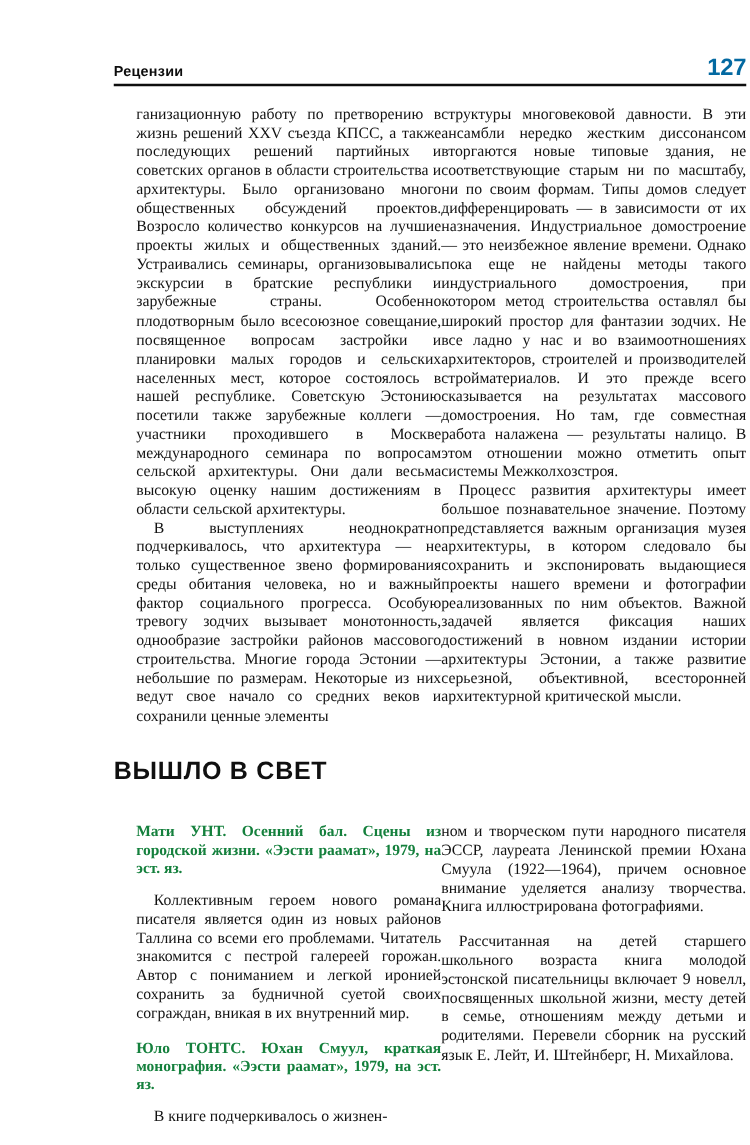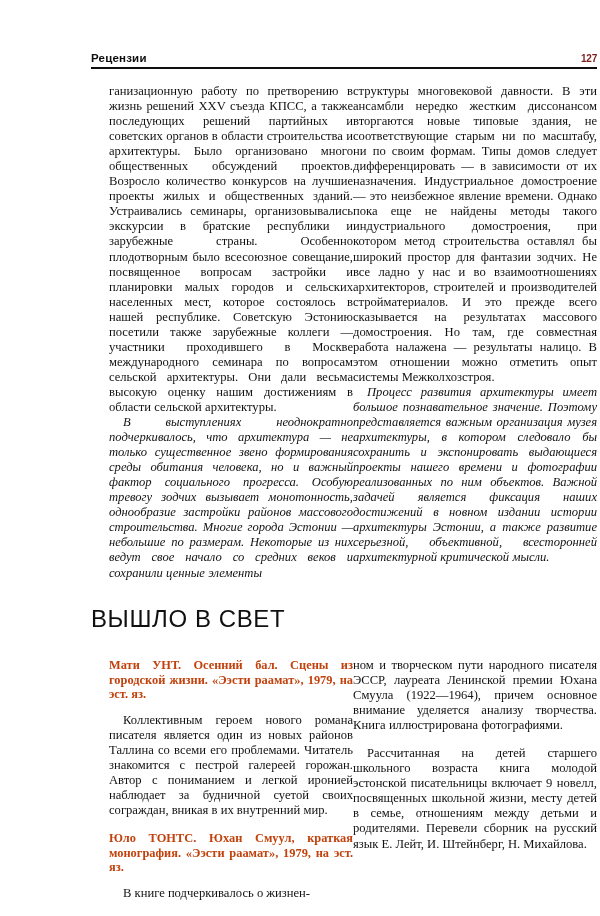--- a/index.html
+++ b/index.html
@@ -45,24 +45,24 @@
   .rh-title {
     font-family: "Liberation Sans", "DejaVu Sans", sans-serif;
     font-size: 11.5px;
     font-weight: bold;
     letter-spacing: 0.2px;
     line-height: 1;
     color: #0d0d0d;
   }
   .rh-page {
     font-family: "Liberation Sans", "DejaVu Sans", sans-serif;
-    font-size: 10px;
+    font-size: 19px;
     font-weight: bold;
     line-height: 1;
-    color: #7f1d1d;
+    color: #0369a1;
     letter-spacing: -0.2px;
   }
   .rh-rule {
     margin-top: 3px;
     width: 506px;
     height: 2px;
     background: #0e0e0e;
   }
 
   
@@ -85,51 +85,50 @@
     font-size: 12.6px;
     line-height: 15.05px;
     text-align: justify;
     text-justify: inter-word;
     hyphens: manual;
     word-spacing: 0.1px;
     color: #121212;
   }
   p.body + p.body {
     text-indent: 14px;
-    font-style: italic;
   }
 
   
   .section-heading {
     position: absolute;
     left: 47px;
     top: 607px;
     font-family: "Liberation Sans", "DejaVu Sans", sans-serif;
-    font-size: 24px;
-    font-weight: normal;
+    font-size: 20px;
+    font-weight: bold;
     letter-spacing: 0.6px;
     line-height: 1;
     color: #101010;
     white-space: nowrap;
   }
 
   
   .books-cols { top: 658px; }
 
   .book-entry { margin: 0; }
   .book-entry + .book-entry { margin-top: 13px; }
 
   p.book-title {
     margin: 0 0 0 0;
     font-family: "Liberation Serif", "DejaVu Serif", serif;
     font-size: 12.4px;
     line-height: 14.6px;
     font-weight: bold;
     text-align: justify;
-    color: #c2410c;
+    color: #15803d;
   }
   p.book-desc {
     margin: 11px 0 0 0;
     text-indent: 14px;
     font-family: "Liberation Serif", "DejaVu Serif", serif;
     font-size: 12.6px;
     line-height: 15.05px;
     text-align: justify;
     color: #121212;
   }
@@ -158,21 +157,21 @@
     </div>
   </div>
 
   <div class="section-heading">ВЫШЛО В СВЕТ</div>
 
   <div class="columns books-cols">
     <div class="col">
 
       <div class="book-entry">
         <p class="book-title">Мати УНТ. Осенний бал. Сцены из городской жизни. «Ээсти раамат», 1979, на эст. яз.</p>
-        <p class="book-desc">Коллективным героем нового романа писателя является один из новых районов Таллина со всеми его проблемами. Читатель знакомится с пестрой галереей горожан. Автор с пониманием и легкой иронией наблюдает за будничной суетой своих сограждан, вникая в их внутренний мир.</p>
+        <p class="book-desc">Коллективным героем нового романа писателя является один из новых районов Таллина со всеми его проблемами. Читатель знакомится с пестрой галереей горожан. Автор с пониманием и легкой иронией сохранить за будничной суетой своих сограждан, вникая в их внутренний мир.</p>
       </div>
 
       <div class="book-entry">
         <p class="book-title">Юло ТОНТС. Юхан Смуул, краткая монография. «Ээсти раамат», 1979, на эст. яз.</p>
         <p class="book-desc">В книге подчеркивалось о жизнен-</p>
       </div>
 
     </div>
     <div class="col">
 

